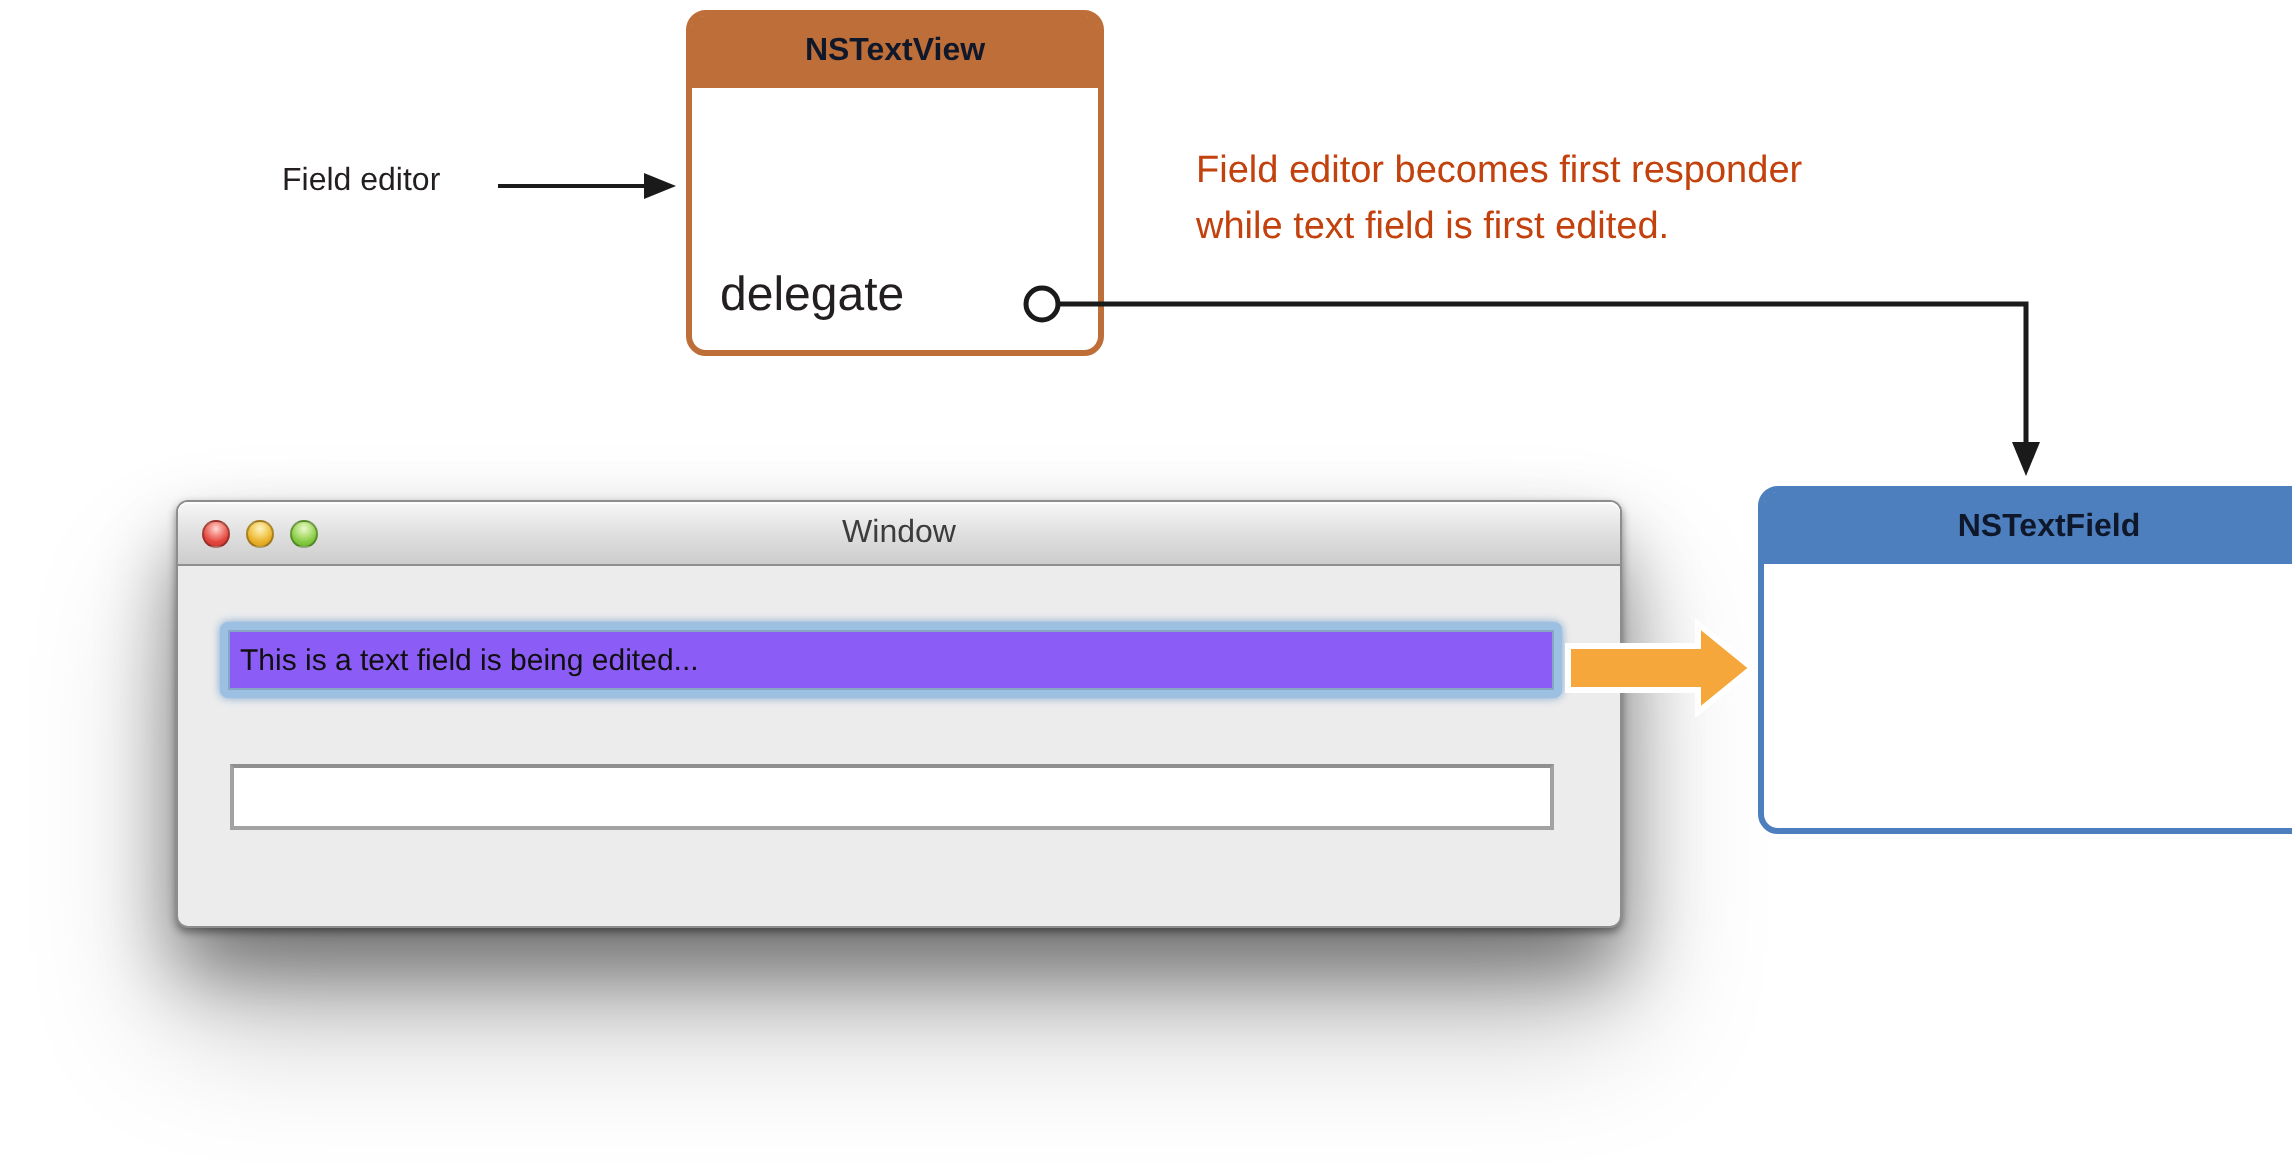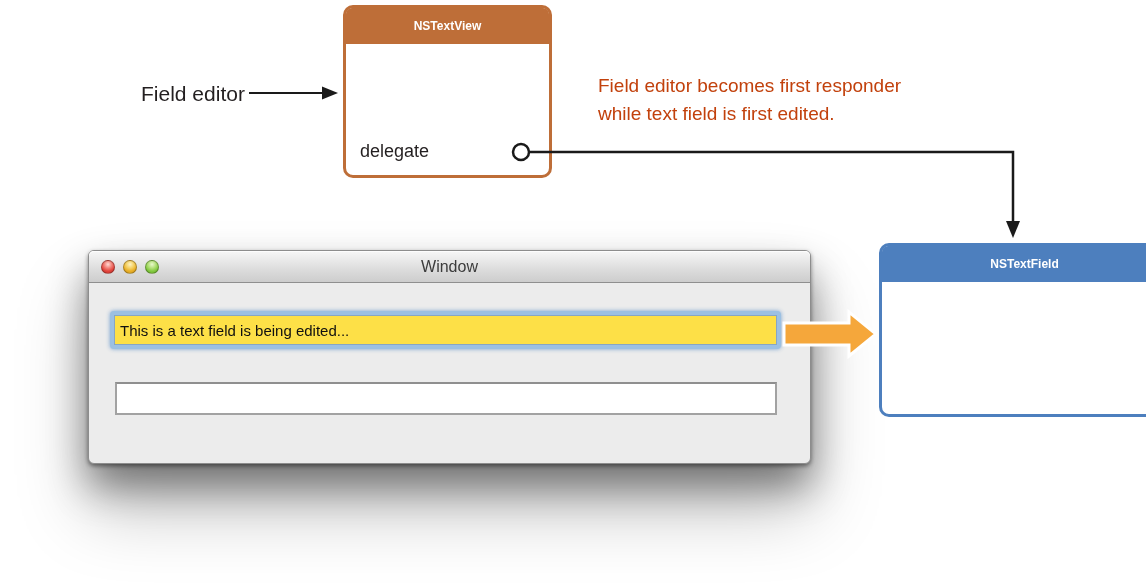--- a/index.html
+++ b/index.html
@@ -5,38 +5,38 @@
   html,body{margin:0;padding:0;background:#fff;}
   .canvas{
     position:relative;width:1146px;height:584px;background:#ffffff;
     font-family:"Liberation Sans", sans-serif;overflow:hidden;
   }
   
   .node{
     position:absolute;background:#fff;border-radius:10px;box-sizing:border-box;
   }
   .node-header{
-    height:36px;line-height:36px;text-align:center;color:#ffffff;
-    font-size:12px;font-weight:bold;
+    height:36px;line-height:36px;text-align:center;color:#0f172a;
+    font-size:16px;font-weight:bold;
     border-top-left-radius:6px;border-top-right-radius:6px;
   }
   .nstextview{
     left:343px;top:5px;width:209px;height:173px;border:3px solid #BE6E38;
   }
   .nstextview .node-header{background:#BE6E38;}
   .nstextfield{
     left:879px;top:243px;width:291px;height:174px;border:3px solid #4D7FBE;
   }
   .nstextfield .node-header{background:#4D7FBE;}
   .outlet-label{
-    position:absolute;left:14px;bottom:13px;font-size:18px;color:#231f20;text-align:right;
+    position:absolute;left:14px;bottom:13px;font-size:24px;color:#231f20;text-align:right;
   }
   
   .field-editor-label{
-    position:absolute;left:141px;top:82px;font-size:21px;color:#231f20;
+    position:absolute;left:141px;top:82px;font-size:16px;color:#231f20;
   }
   .annotation{
     position:absolute;left:598px;top:72px;font-size:19px;line-height:28px;color:#c2410c;
   }
   
   .mac-window{
     position:absolute;left:88px;top:250px;width:723px;height:214px;
     border-radius:6px;background:#ececec;
     border:1px solid #8d8d8d;box-sizing:border-box;
     box-shadow:0 2px 4px rgba(0,0,0,.45),
@@ -59,21 +59,21 @@
   .tl.yellow{background:radial-gradient(circle at 50% 28%, #fdf2c4 0%, #f5d369 35%, #e9af27 65%, #cf9a1f 100%);}
   .tl.green{background:radial-gradient(circle at 50% 28%, #e9f8cd 0%, #b6e27c 35%, #83c940 65%, #68ad2a 100%);}
   
   .focus-ring{
     position:absolute;left:21px;top:60px;width:671px;height:38px;
     background:#9cc0e2;border-radius:4px;
     box-shadow:0 0 4px rgba(110,155,205,.9);
   }
   .focus-ring input{
     position:absolute;left:4px;top:4px;width:663px;height:30px;
-    border:1px solid #87a6c4;background:#fde047;box-sizing:border-box;
+    border:1px solid #87a6c4;background:#8b5cf6;box-sizing:border-box;
     font-family:"Liberation Sans", sans-serif;font-size:15px;color:#101010;
     padding:0 5px;outline:none;
   }
   .plain-field{
     position:absolute;left:26px;top:131px;width:662px;height:33px;
     border:2px solid #a2a2a2;border-top-color:#8f8f8f;background:#fff;box-sizing:border-box;
     font-family:"Liberation Sans", sans-serif;font-size:15px;color:#101010;
     padding:0 5px;outline:none;
   }
   

